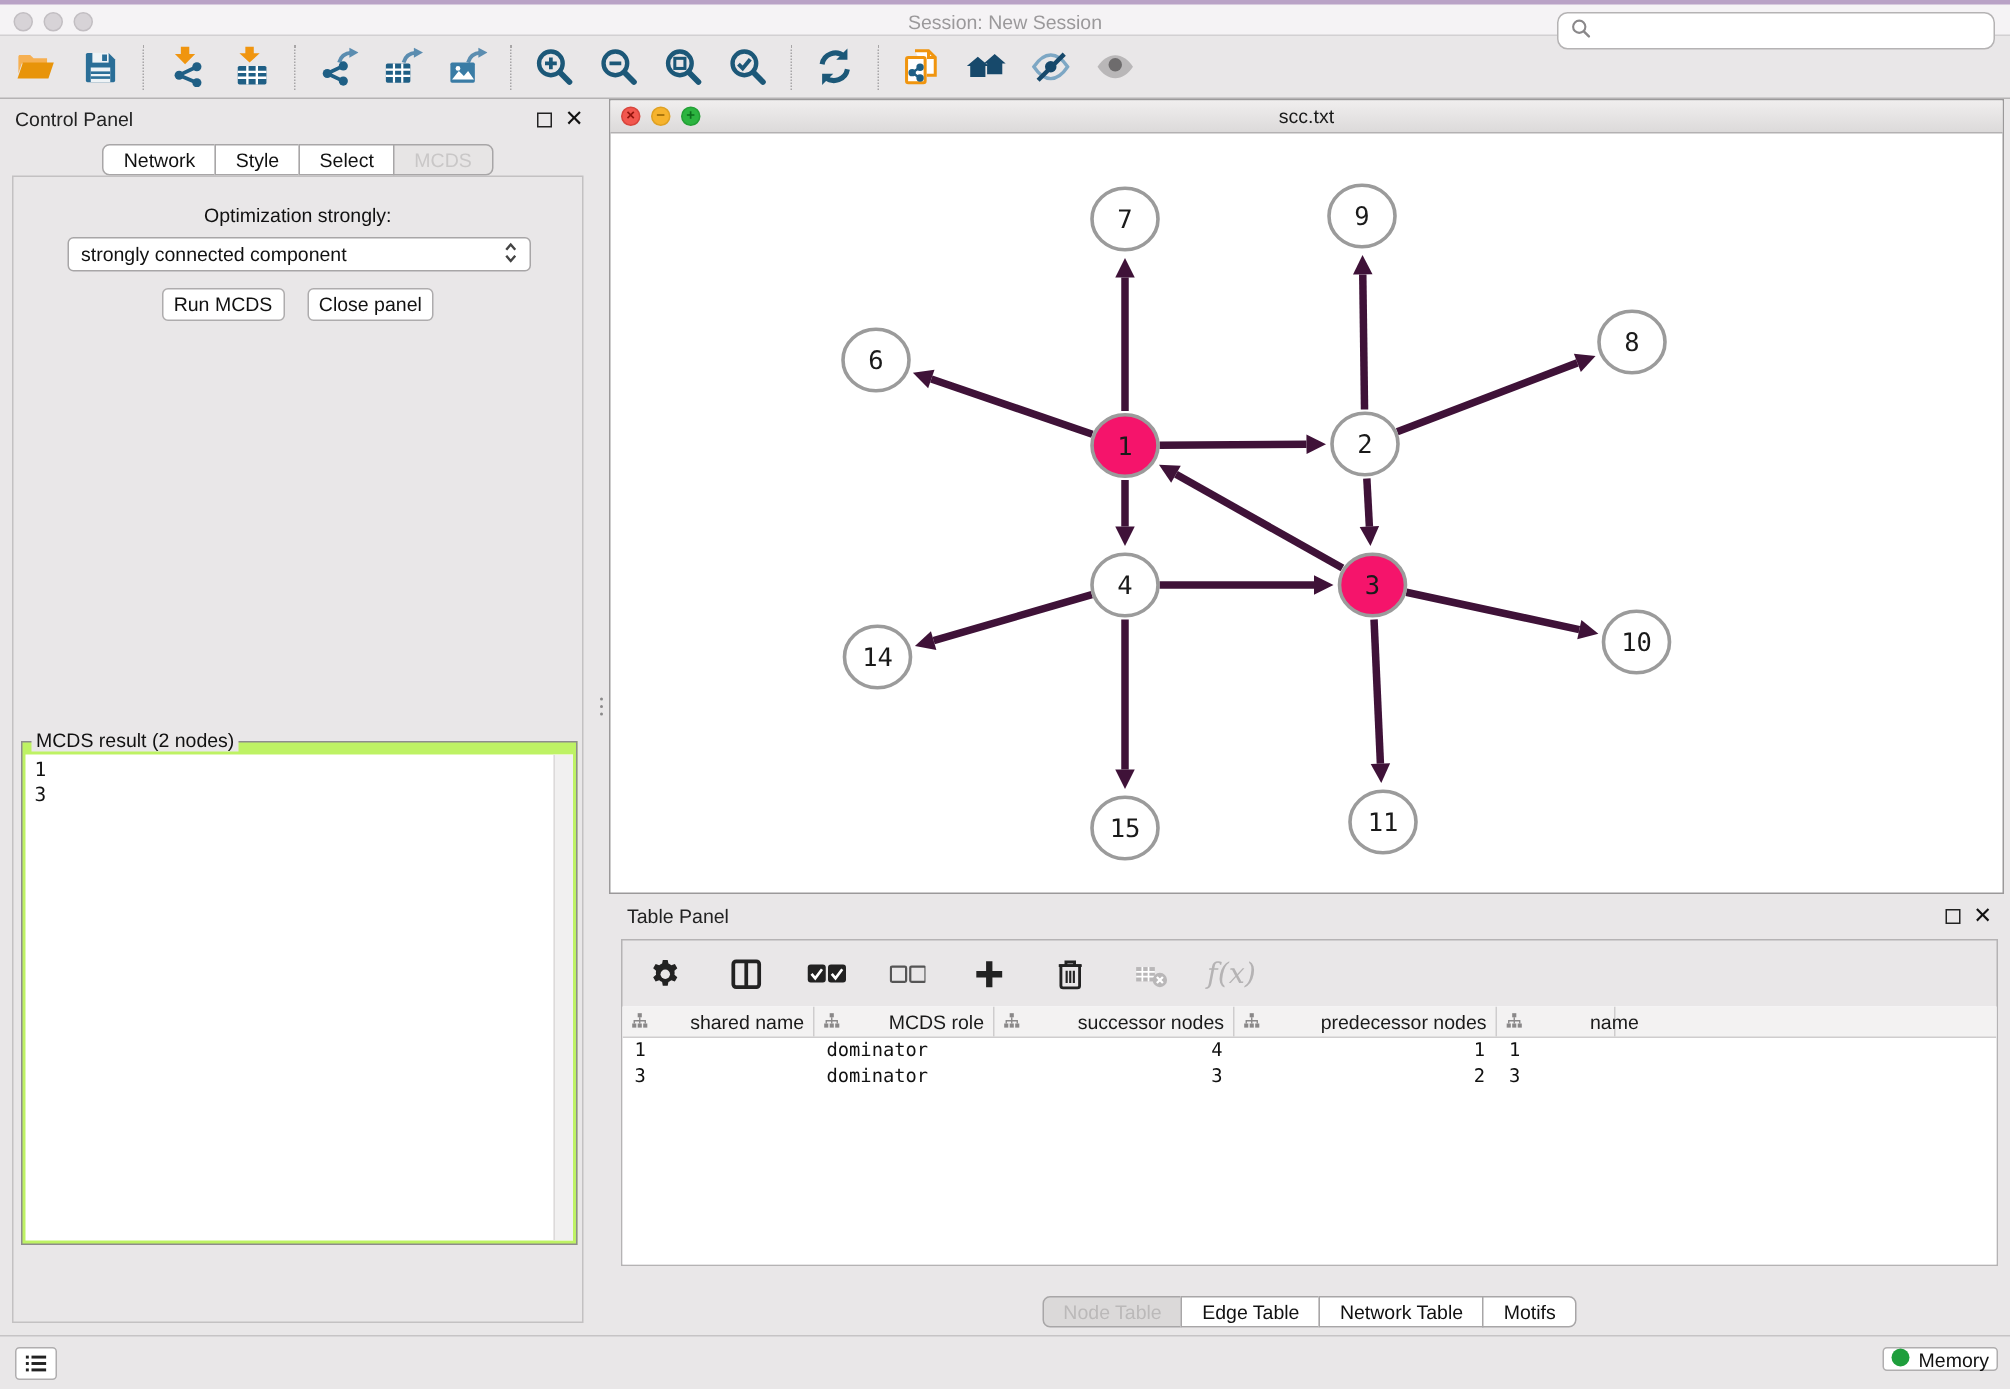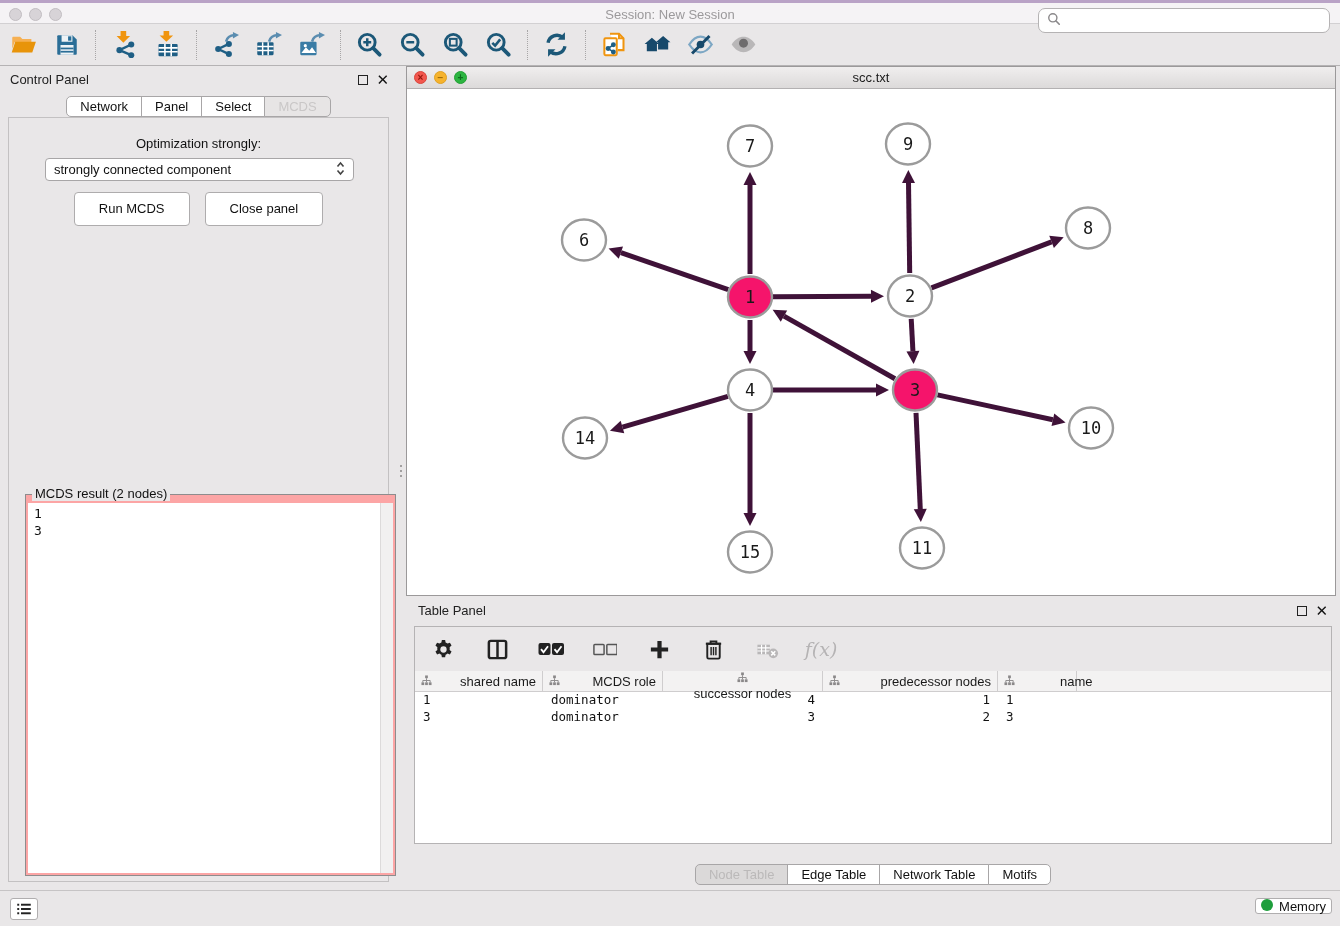--- a/index.html
+++ b/index.html
@@ -29,22 +29,22 @@
   .tab.first{border-radius:5px 0 0 5px;margin-left:0}
   .tab.last{border-radius:0 5px 5px 0}
   .tab.disabled{background:#e7e5e5;color:#c9c7c7}
   .tab.active-gray{background:#dbd9d9;color:#bbb9b9}
   #cp-tabs{position:absolute;left:0;right:0;top:29px}
   #cp-content{position:absolute;left:8px;top:50px;width:381px;height:765px;border:1px solid #c3c1c2}
   #opt-label{position:absolute;left:0;right:0;top:18px;text-align:center}
   #criterion-select{position:absolute;left:36px;top:40px;width:309px;height:23px;background:#fff;border:1px solid #a8a6a7;border-radius:4px;display:flex;align-items:center;padding:0 8px}
   #criterion-select .sel-val{flex:1}
   #cp-buttons{position:absolute;left:0;right:0;top:74px;display:flex;justify-content:center;gap:15px}
-  .btn{height:34px;line-height:20px;background:#fff;border:1px solid #aeacad;border-radius:4px;padding:0 24px;font-size:13px;color:#111}
-  #result-box{position:absolute;left:16px;top:376px;width:371px;height:382px;border:1px solid #8e8c8d;background:#fca5a5}
+  .btn{height:22px;line-height:20px;background:#fff;border:1px solid #aeacad;border-radius:4px;padding:0 7px;font-size:13px;color:#111}
+  #result-box{position:absolute;left:5px;top:376px;width:371px;height:336px;border:1px solid #8e8c8d;background:#bef264}
   #result-legend{position:absolute;top:-9px;left:6px;background:#e9e7e8;padding:0 3px}
   #result-inner{position:absolute;left:2px;right:2px;top:8px;bottom:2px;background:#fff;overflow:hidden}
   #result-lines{padding:2px 0 0 6px;font-family:"DejaVu Sans Mono",monospace;font-size:13px;line-height:17px}
   #result-scroll{position:absolute;right:0;top:0;bottom:0;width:13px;background:#f1f0f0;border-left:1px solid #dcdada}
 
   
   #v-splitter{position:absolute;left:397px;top:67px;width:9px;height:823px}
   #v-splitter .dots{position:absolute;left:3px;top:398px;width:3px;height:16px;display:flex;flex-direction:column;gap:3px}
   #v-splitter .dots i{width:2px;height:2px;background:#8a8889;border-radius:50%}
   #h-splitter{position:absolute;left:852px;top:590px;width:28px;height:6px;display:flex;gap:3px;align-items:center;justify-content:center}
@@ -239,21 +239,21 @@
 <div id="control-panel">
   <div class="panel-header">
     <span>Control Panel</span>
     <span class="hdr-icons">
       <span class="float-box"></span>
       <span class="close-x">✕</span>
     </span>
   </div>
   <div id="cp-tabs" class="tab-row">
       <span class="tab first">Network</span>
-      <span class="tab">Panel</span>
+      <span class="tab">Style</span>
       <span class="tab">Select</span>
       <span class="tab last disabled">MCDS</span>
     </div>
   <div id="cp-content">
     <div id="opt-label">Optimization strongly:</div>
     <div id="criterion-select">
       <span class="sel-val">strongly connected component</span>
       <span>
         <svg width="9" height="15" viewBox="0 0 9 15" fill="none" stroke="#444" stroke-width="1.6">
             <path d="M1.5 5.5L4.5 2l3 3.5M1.5 9.5l3 3.5 3-3.5"></path>
@@ -456,21 +456,21 @@
                 <g fill="#8a8889">
                   <rect x="4.5" y="0.5" width="3" height="3"></rect>
                   <rect x="0.5" y="8" width="3" height="3"></rect>
                   <rect x="4.5" y="8" width="3" height="3"></rect>
                   <rect x="8.5" y="8" width="3" height="3"></rect>
                 </g>
                 <path d="M6 3.5v2.5M2 8V6h8v2M6 6v2" stroke="#8a8889" stroke-width="1" fill="none"></path>
               </svg></span>
             <span class="th-label">MCDS role</span>
           </div>
-          <div class="th" style="width: 160px; flex-direction: column;">
+          <div class="th" style="width: 160px;">
             <span><svg viewBox="0 0 12 12" width="11" height="11">
                 <g fill="#8a8889">
                   <rect x="4.5" y="0.5" width="3" height="3"></rect>
                   <rect x="0.5" y="8" width="3" height="3"></rect>
                   <rect x="4.5" y="8" width="3" height="3"></rect>
                   <rect x="8.5" y="8" width="3" height="3"></rect>
                 </g>
                 <path d="M6 3.5v2.5M2 8V6h8v2M6 6v2" stroke="#8a8889" stroke-width="1" fill="none"></path>
               </svg></span>
             <span class="th-label">successor nodes</span>

